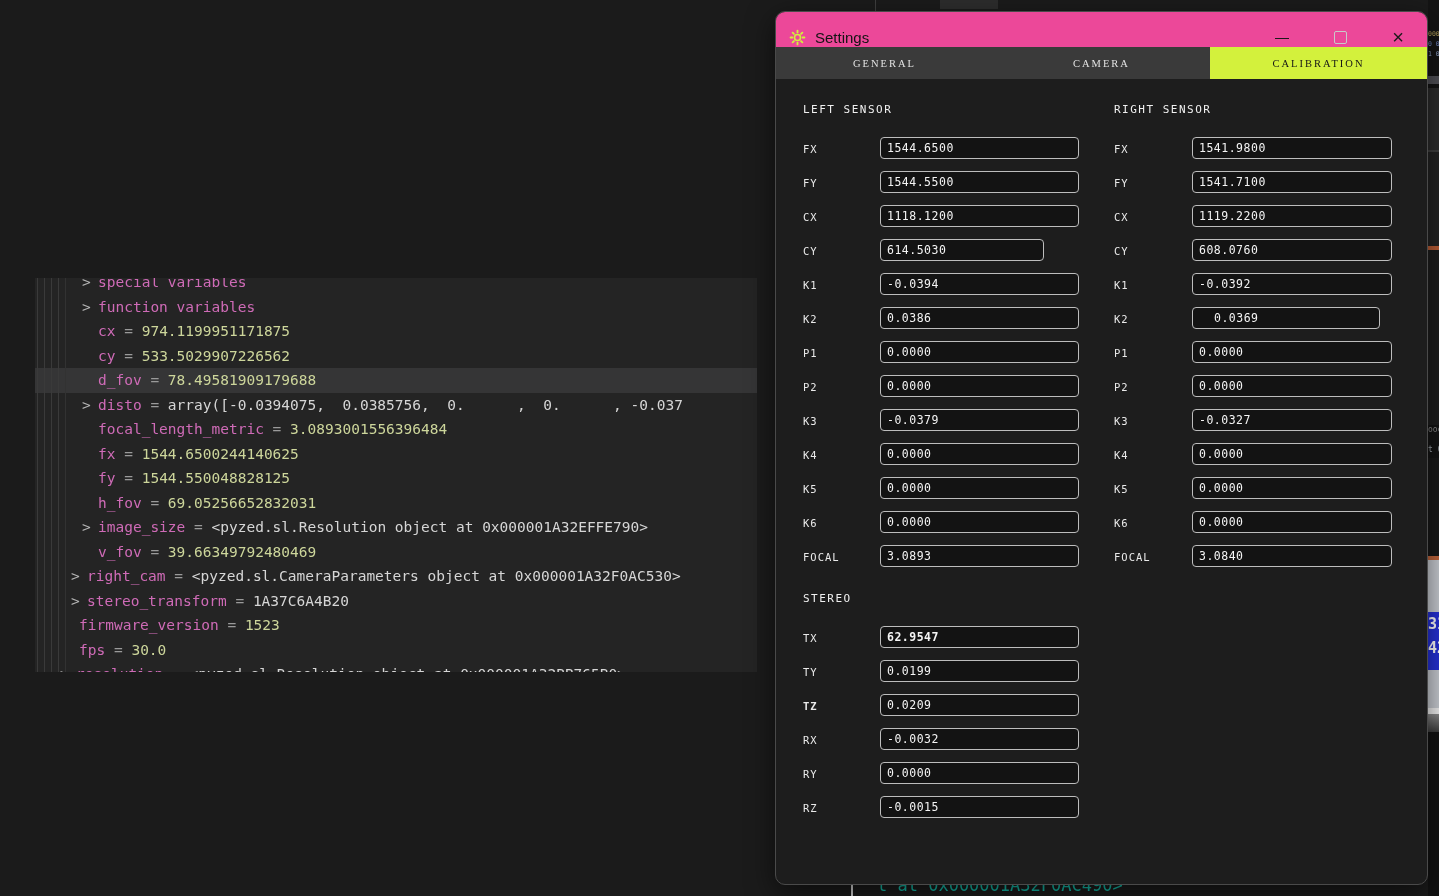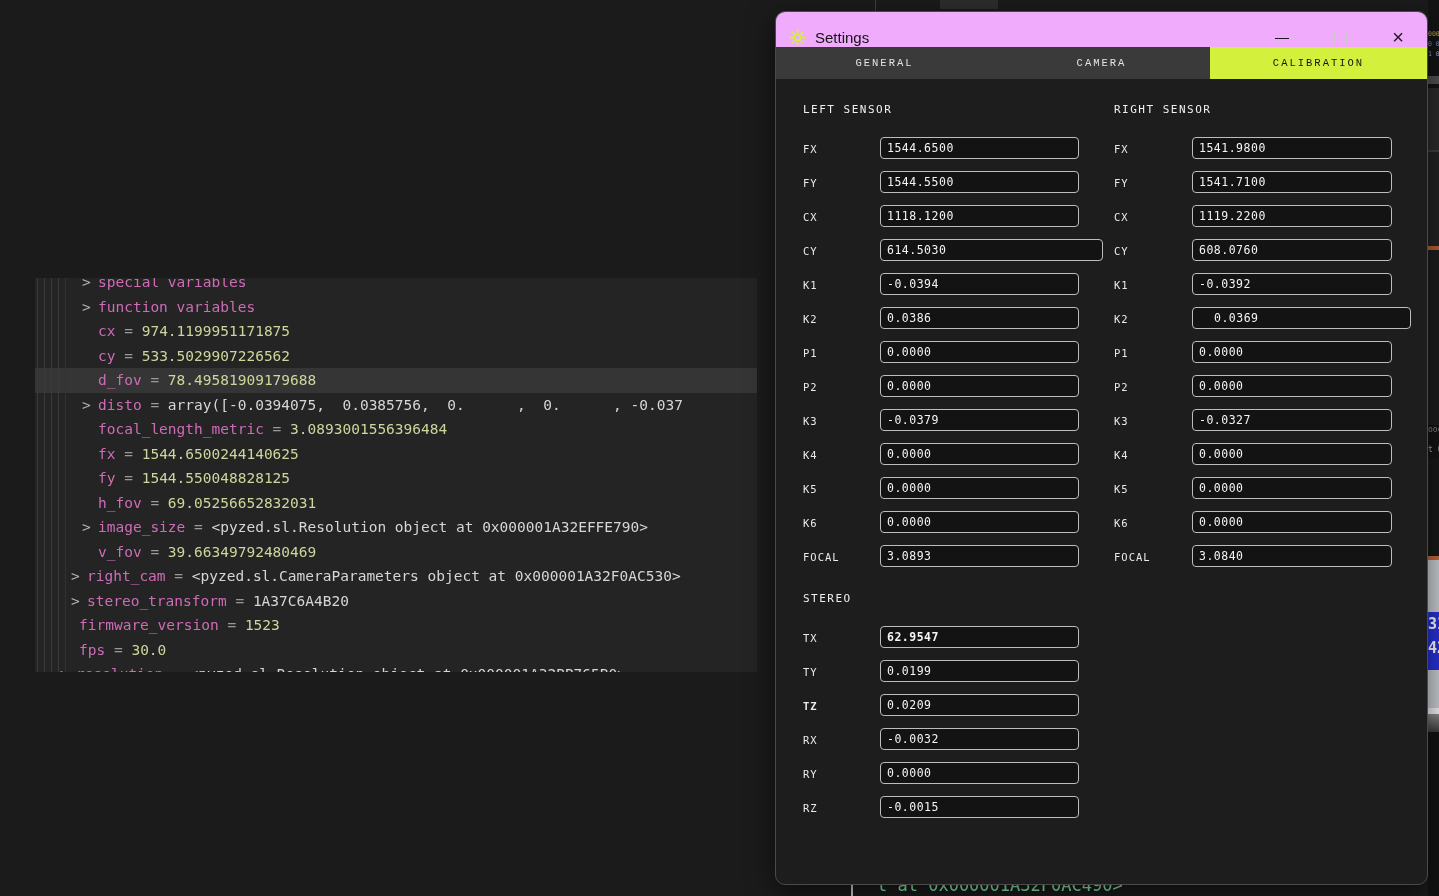--- a/index.html
+++ b/index.html
@@ -21,51 +21,51 @@
   .drow .chev{display:inline-block;width:16px;color:#b4b4b4}
   .drow .dname{color:#cf6bb7}
   .drow .deq{color:#9a9a9a}
   .drow .v-num{color:#cdd69b}
   .drow .v-obj{color:#d6d6d6}
   .pad-a{padding-left:47px}.pad-b{padding-left:36px}.pad-c{padding-left:44px}.pad-d{padding-left:25px}
   .guide{position:absolute;top:0;width:1px;height:100%;background:#3a3a3a}
   
   #bottom-fragment{
     position:absolute;left:877px;top:875px;
-    font-family:"DejaVu Sans Mono",monospace;font-size:17px;color:#86efac;white-space:pre;
+    font-family:"DejaVu Sans Mono",monospace;font-size:17px;color:#14b8a6;white-space:pre;
   }
   #bottom-cursor{position:absolute;left:851px;top:881px;width:2px;height:15px;background:#d4d4d4}
   #top-vline{position:absolute;left:875px;top:0;width:1px;height:11px;background:#3f3f3f}
   #top-rect{position:absolute;left:940px;top:0;width:58px;height:9px;background:#2d2d2d}
   
   #edge-sliver{position:absolute;left:1428px;top:0;width:11px;height:896px;background:#141414;overflow:hidden}
   #edge-sliver .blk{position:absolute;left:0;width:11px}
   .edge-tinytext{font-family:"DejaVu Sans Mono",monospace;font-size:6.5px;line-height:9px;white-space:pre}
   .edge-midtext{font-family:"DejaVu Sans Mono",monospace;font-size:8px;color:#9fa6ad;white-space:pre}
   .edge-num{font-family:"DejaVu Sans Mono",monospace;font-weight:bold;font-size:15px;color:#ffffff;line-height:24px}
   
   #settings-window{
     position:absolute;left:775px;top:11px;width:653px;height:874px;
     background:#1d1d1d;border:1px solid #4a4a4a;border-radius:10px;
     box-shadow:0 8px 28px rgba(0,0,0,.55);box-sizing:border-box;overflow:hidden;
   }
   #titlebar{
-    position:absolute;left:0;top:0;width:100%;height:50px;background:#f0abfc;
+    position:absolute;left:0;top:0;width:100%;height:50px;background:#ec4899;
     display:flex;align-items:center;padding-left:13px;box-sizing:border-box;
   }
   #titlebar .title{font-size:15px;color:#141414;margin-left:9px}
   #win-controls{margin-left:auto;display:flex;height:100%}
   .wbtn{width:58px;height:100%;display:flex;align-items:center;justify-content:center;color:#1a1a1a}
   .wbtn.min{font-size:14px}
   .wbtn.close{font-size:20px;font-weight:400}
   .max-box{width:11px;height:11px;border:1px solid #c9c9c9;border-radius:2px}
   #tab-bar{position:absolute;left:0;top:35px;width:100%;height:32px;background:#3a3a3a;display:flex}
   .tab{
     flex:1;display:flex;align-items:center;justify-content:center;
-    font-family:Liberation Mono, monospace;font-size:10.5px;letter-spacing:2px;color:#e3e3e3;
+    font-family:Liberation Serif, serif;font-size:10.5px;letter-spacing:2px;color:#e3e3e3;
   }
   .tab.active{color:#161616}
   #dialog-content{position:absolute;left:0;top:67px;width:100%;height:807px}
   .section-title{
     position:absolute;font-family:"DejaVu Sans Mono",monospace;font-size:11px;
     letter-spacing:1.5px;color:#f0f0f0;
   }
   .flabel{
     position:absolute;font-family:"DejaVu Sans Mono",monospace;font-size:10.5px;
     letter-spacing:1px;color:#eaeaea;
@@ -165,21 +165,21 @@
   <div id="dialog-content">
 
   <div class="section-title" style="left: 27px; top: 24px;">LEFT SENSOR</div>
       <span class="flabel" style="left: 27px; top: 64px;">FX</span>
       <input class="finput" value="1544.6500" style="left: 104px; top: 58px; width: 199px;">
       <span class="flabel" style="left: 27px; top: 98px;">FY</span>
       <input class="finput" value="1544.5500" style="left: 104px; top: 92px; width: 199px;">
       <span class="flabel" style="left: 27px; top: 132px;">CX</span>
       <input class="finput" value="1118.1200" style="left: 104px; top: 126px; width: 199px;">
       <span class="flabel" style="left: 27px; top: 166px;">CY</span>
-      <input class="finput" value="614.5030" style="left: 104px; top: 160px; width: 223px;">
+      <input class="finput" value="614.5030" style="left: 104px; top: 160px; width: 164px;">
       <span class="flabel" style="left: 27px; top: 200px;">K1</span>
       <input class="finput" value="-0.0394" style="left: 104px; top: 194px; width: 199px;">
       <span class="flabel" style="left: 27px; top: 234px;">K2</span>
       <input class="finput" value="0.0386" style="left: 104px; top: 228px; width: 199px;">
       <span class="flabel" style="left: 27px; top: 268px;">P1</span>
       <input class="finput" value="0.0000" style="left: 104px; top: 262px; width: 199px;">
       <span class="flabel" style="left: 27px; top: 302px;">P2</span>
       <input class="finput" value="0.0000" style="left: 104px; top: 296px; width: 199px;">
       <span class="flabel" style="left: 27px; top: 336px;">K3</span>
       <input class="finput" value="-0.0379" style="left: 104px; top: 330px; width: 199px;">
@@ -196,21 +196,21 @@
       <input class="finput" value="1541.9800" style="left: 416px; top: 58px; width: 200px;">
       <span class="flabel" style="left: 338px; top: 98px;">FY</span>
       <input class="finput" value="1541.7100" style="left: 416px; top: 92px; width: 200px;">
       <span class="flabel" style="left: 338px; top: 132px;">CX</span>
       <input class="finput" value="1119.2200" style="left: 416px; top: 126px; width: 200px;">
       <span class="flabel" style="left: 338px; top: 166px;">CY</span>
       <input class="finput" value="608.0760" style="left: 416px; top: 160px; width: 200px;">
       <span class="flabel" style="left: 338px; top: 200px;">K1</span>
       <input class="finput" value="-0.0392" style="left: 416px; top: 194px; width: 200px;">
       <span class="flabel" style="left: 338px; top: 234px;">K2</span>
-      <input class="finput" value="0.0369" style="left: 416px; top: 228px; width: 219px; padding-left: 21px;">
+      <input class="finput" value="0.0369" style="left: 416px; top: 228px; width: 188px; padding-left: 21px;">
       <span class="flabel" style="left: 338px; top: 268px;">P1</span>
       <input class="finput" value="0.0000" style="left: 416px; top: 262px; width: 200px;">
       <span class="flabel" style="left: 338px; top: 302px;">P2</span>
       <input class="finput" value="0.0000" style="left: 416px; top: 296px; width: 200px;">
       <span class="flabel" style="left: 338px; top: 336px;">K3</span>
       <input class="finput" value="-0.0327" style="left: 416px; top: 330px; width: 200px;">
       <span class="flabel" style="left: 338px; top: 370px;">K4</span>
       <input class="finput" value="0.0000" style="left: 416px; top: 364px; width: 200px;">
       <span class="flabel" style="left: 338px; top: 404px;">K5</span>
       <input class="finput" value="0.0000" style="left: 416px; top: 398px; width: 200px;">

